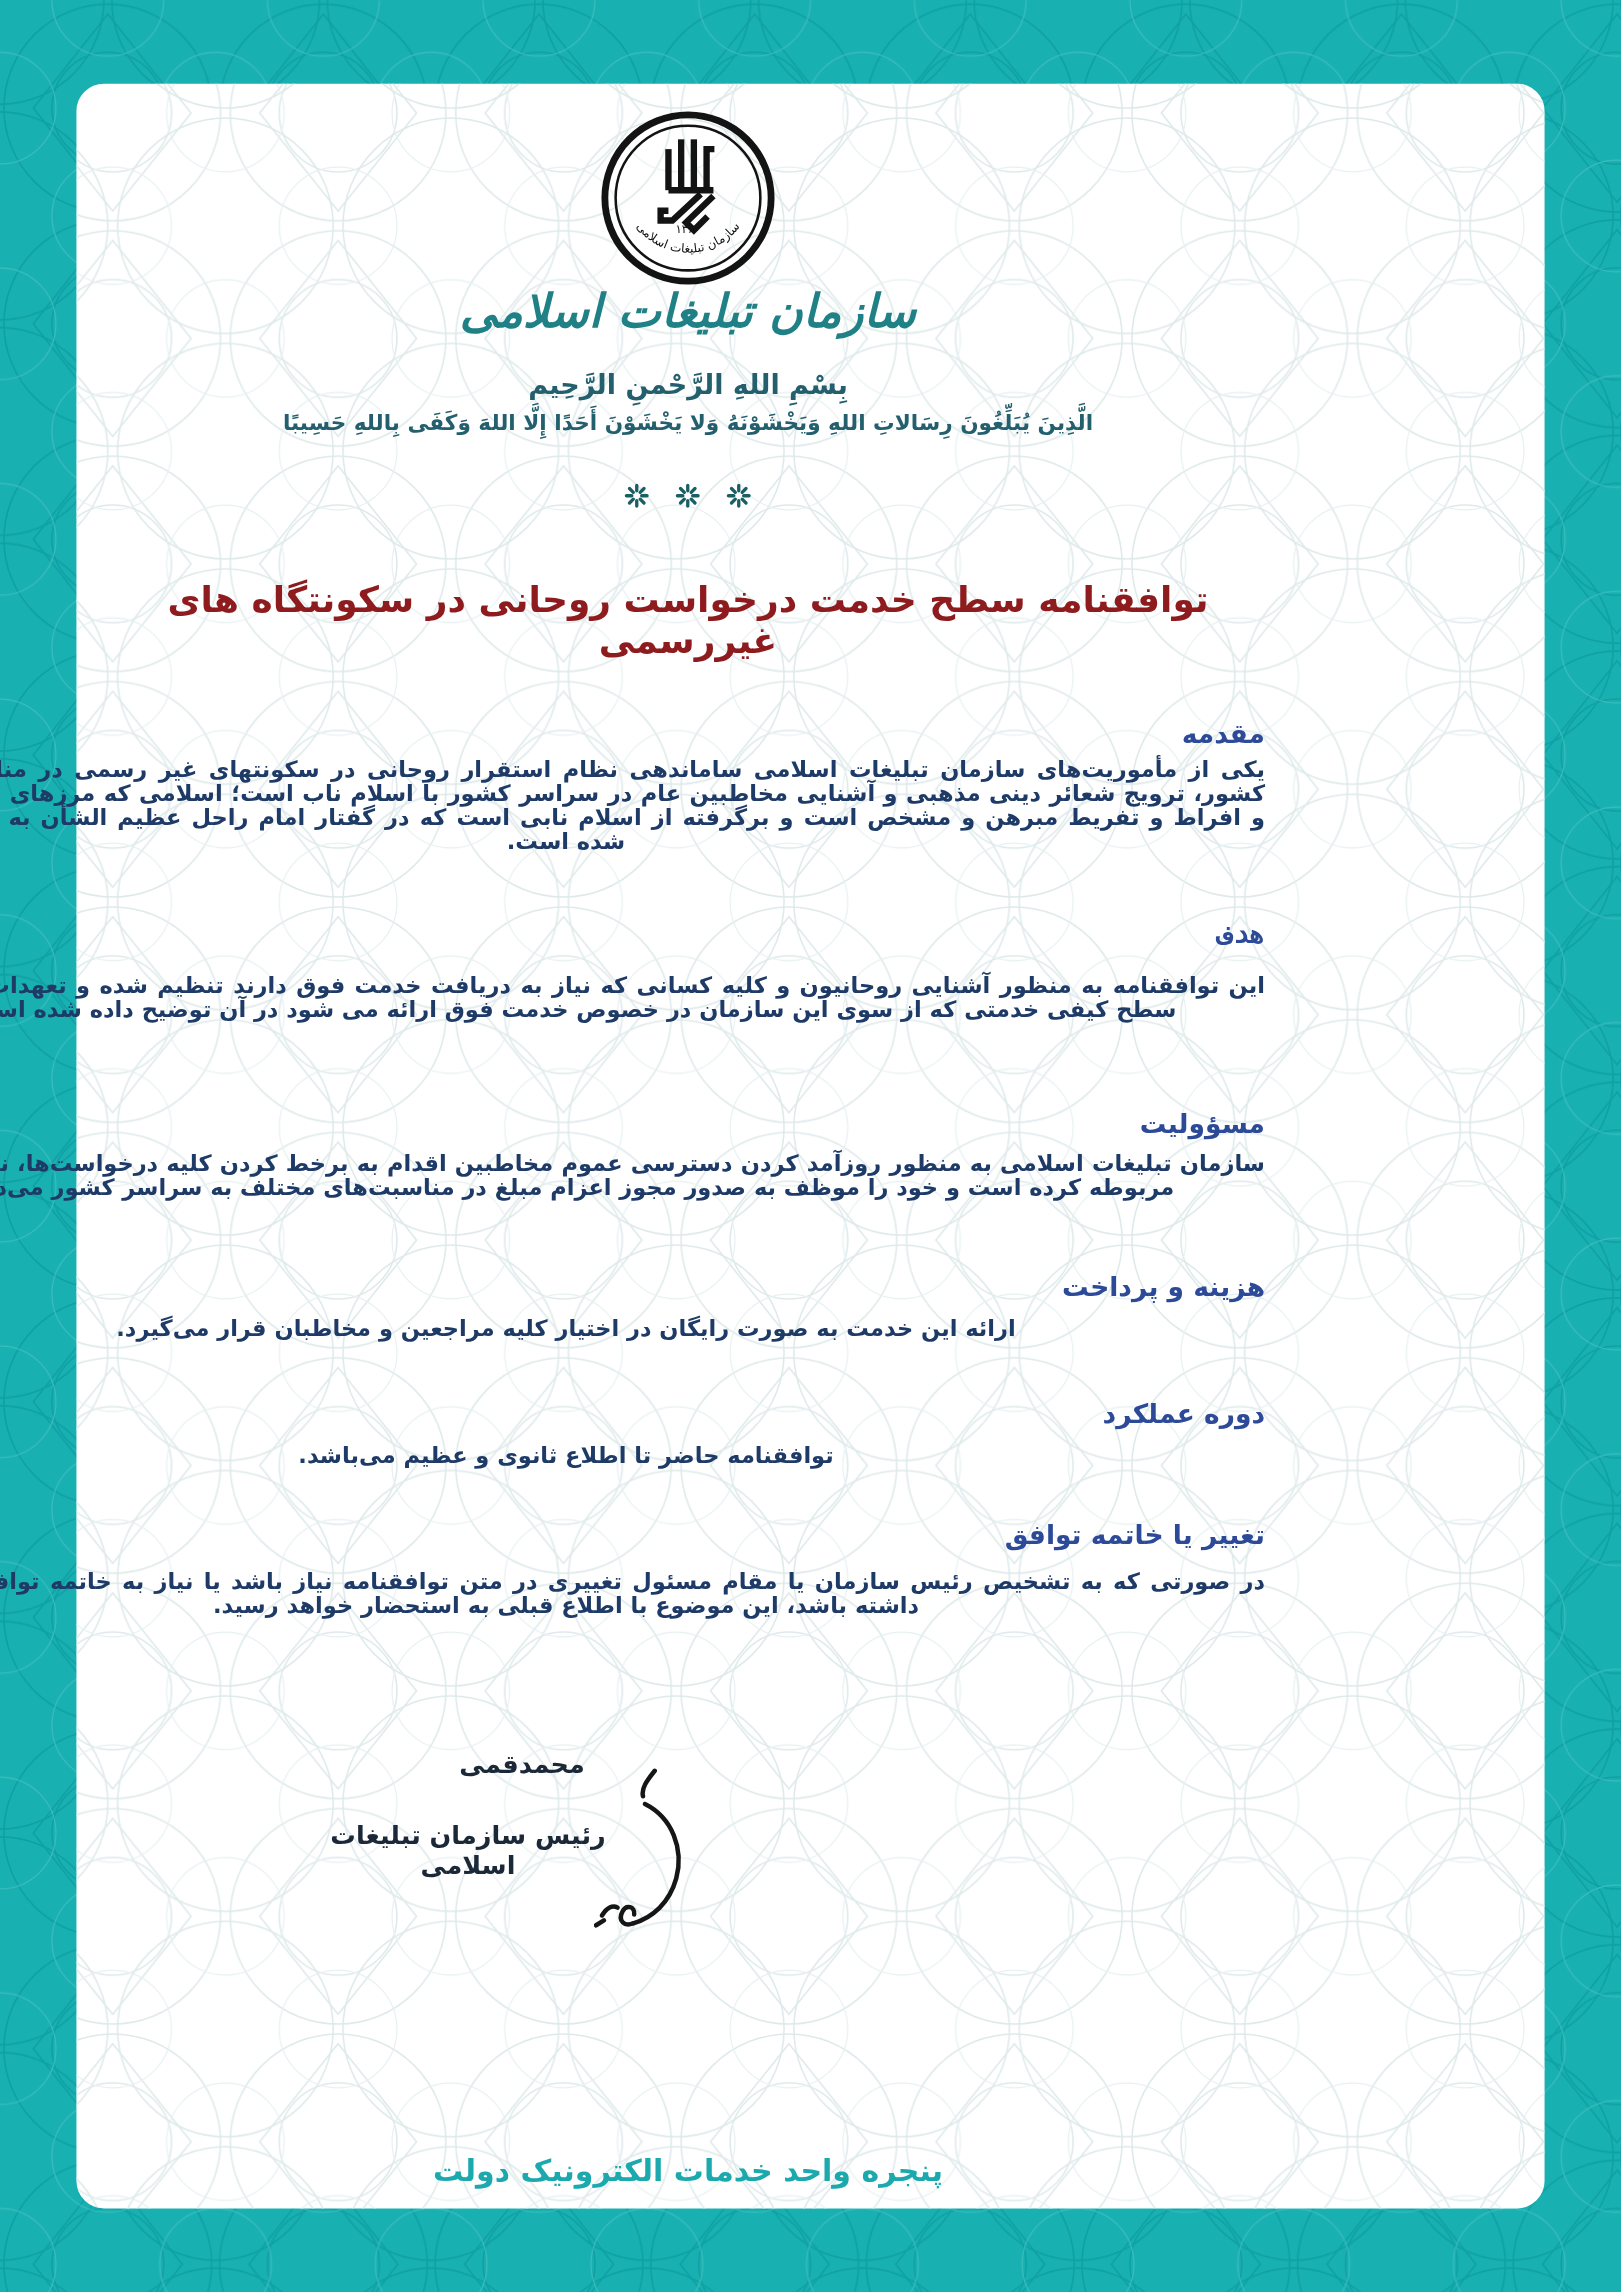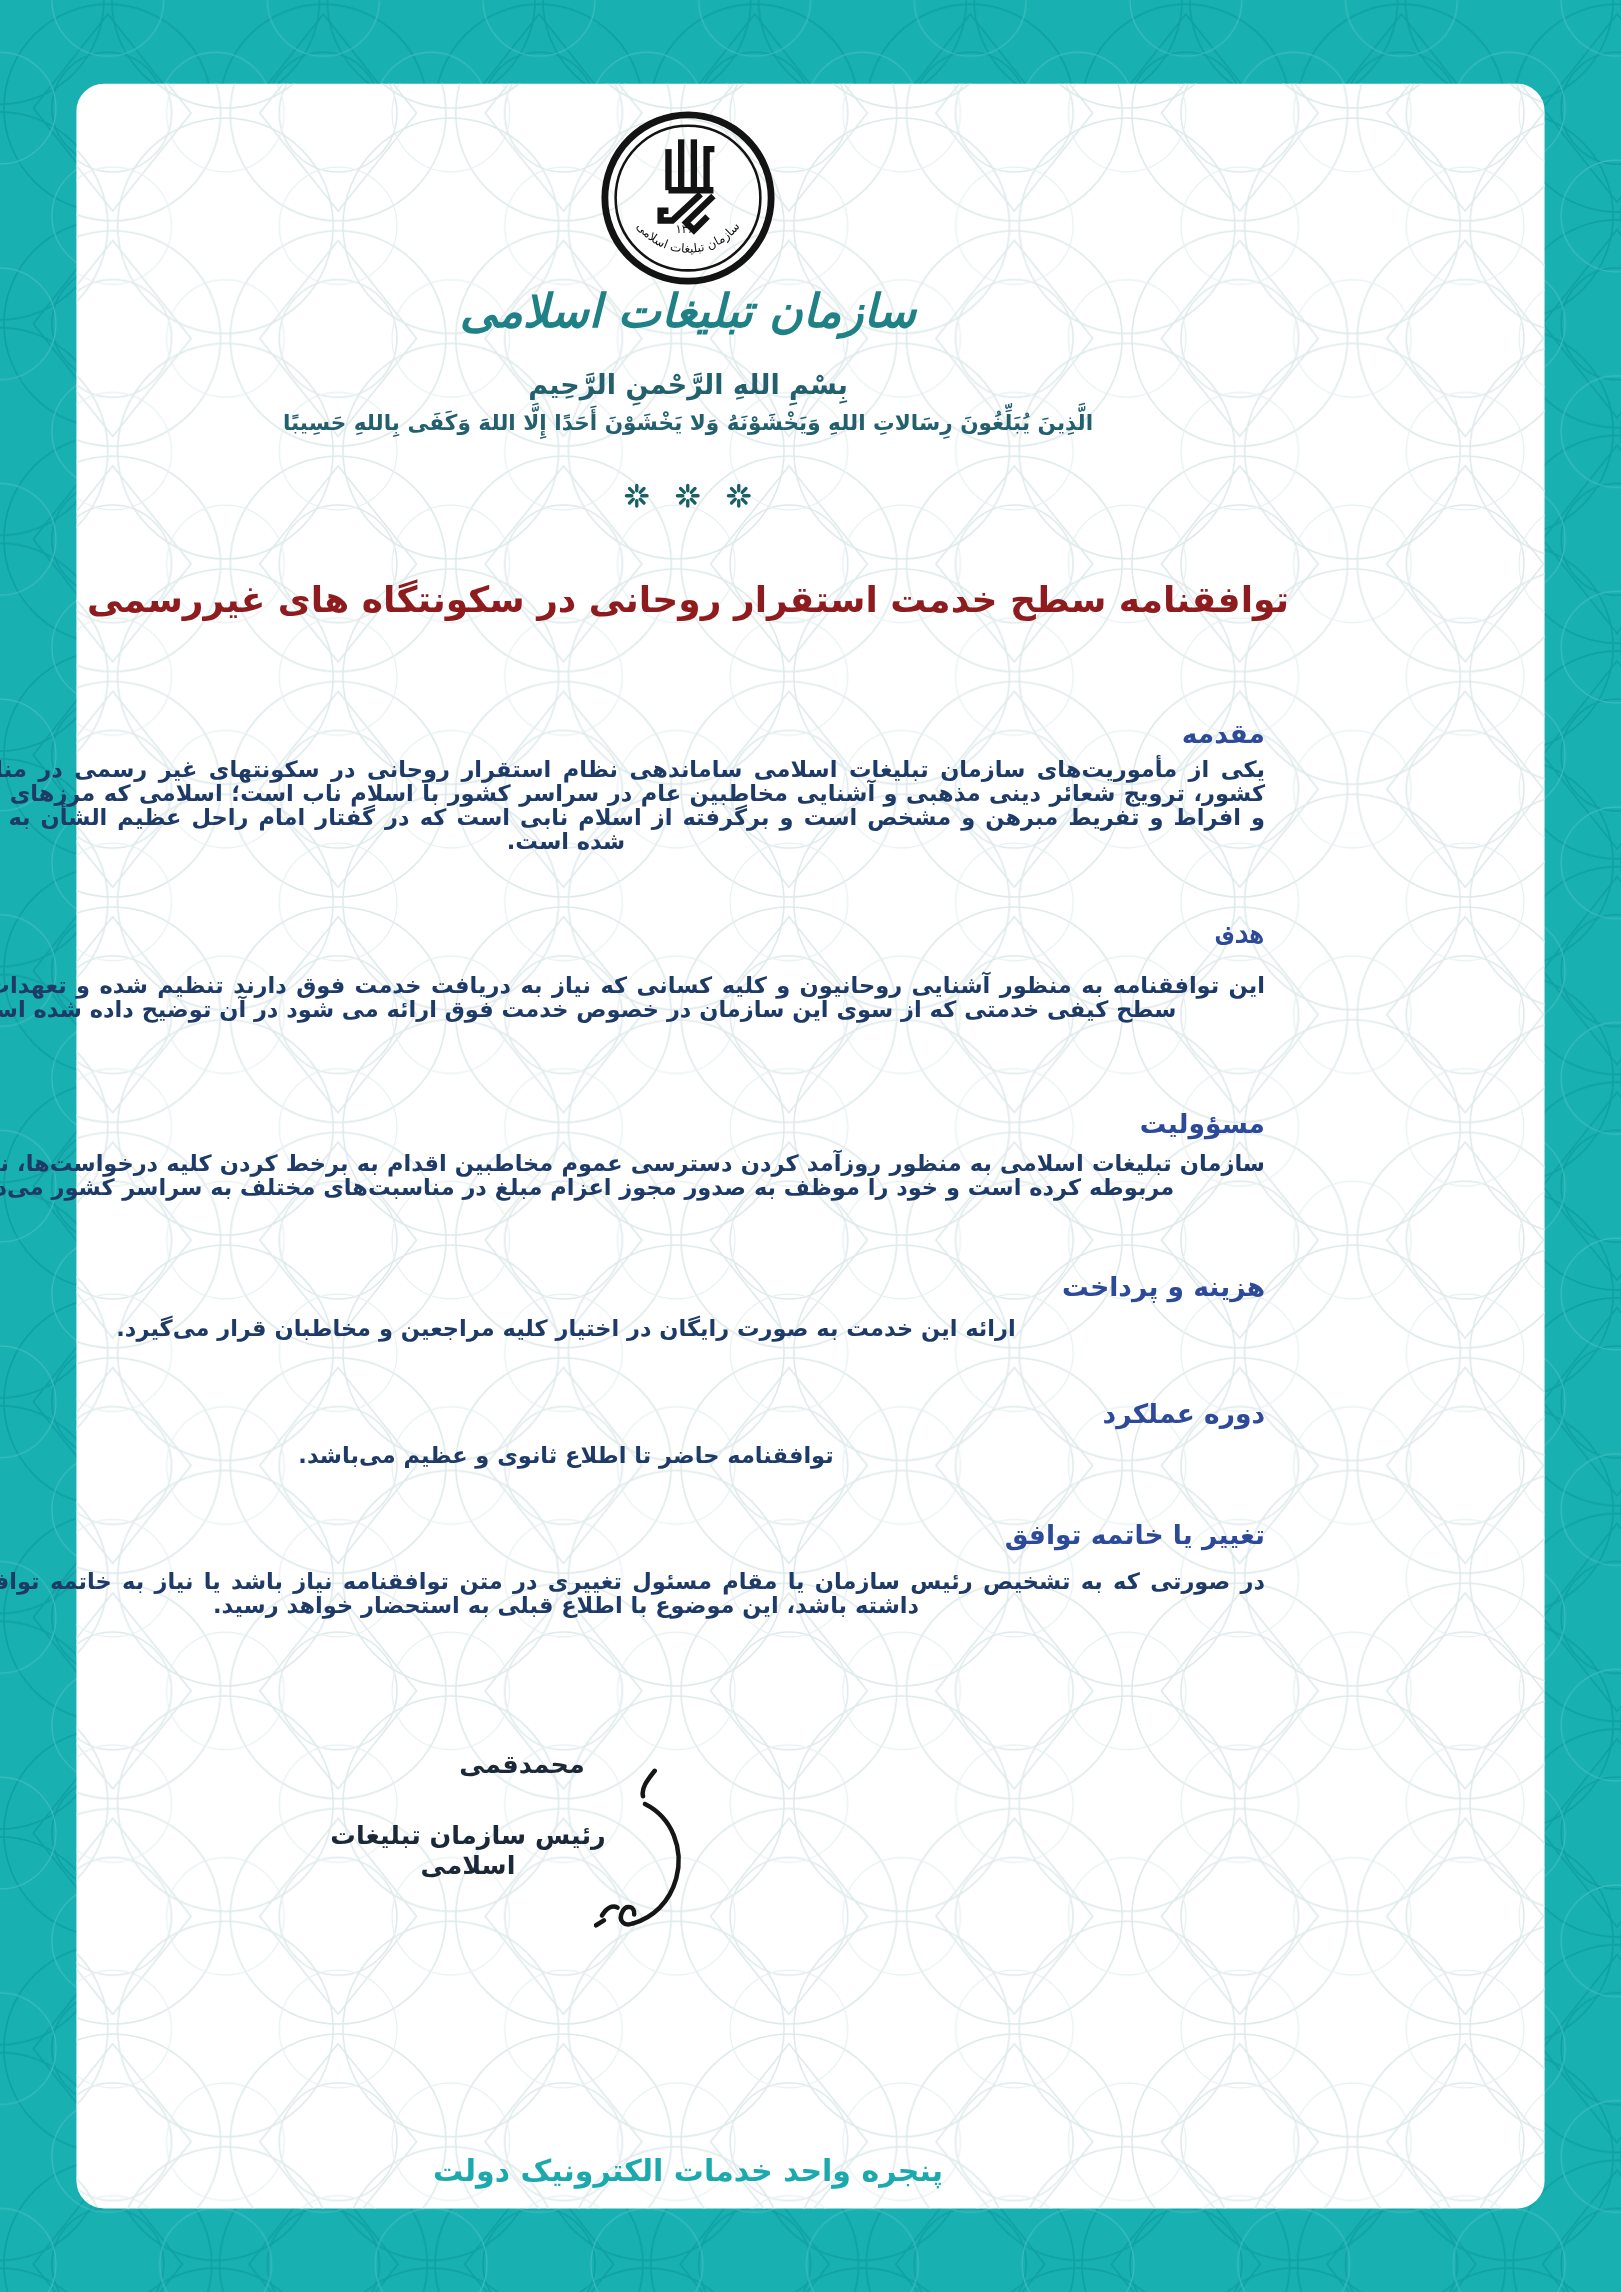--- a/index.html
+++ b/index.html
@@ -145,21 +145,21 @@
         <line x1="2.5" y1="13" x2="8" y2="13"></line>
           <line x1="18" y1="13" x2="23.5" y2="13"></line>
         <line x1="5.6" y1="5.6" x2="9.5" y2="9.5"></line>
           <line x1="16.5" y1="16.5" x2="20.4" y2="20.4"></line>
         <line x1="5.6" y1="20.4" x2="9.5" y2="16.5"></line>
           <line x1="16.5" y1="9.5" x2="20.4" y2="5.6"></line>
       </g>
     </svg>
   </div>
 
-  <div class="abs centered doc-title" style="top:496px;" dir="rtl" lang="fa">توافقنامه سطح خدمت استقرار روحانی در سکونتگاه های غیررسمی</div>
+  <div class="abs centered doc-title" style="top:496px;" dir="rtl" lang="fa">توافقنامه سطح خدمت درخواست روحانی در سکونتگاه های غیررسمی</div>
 
   <div class="abs section-heading" style="top:635px;" lang="fa">مقدمه</div>
   <div class="abs section-body" style="top:674px;" lang="fa">یکی از مأموریت‌های سازمان تبلیغات اسلامی ساماندهی نظام استقرار روحانی در سکونتهای غیر رسمی در مناطق مختلف کشور، ترویج شعائر دینی مذهبی و آشنایی مخاطبین عام در سراسر کشور با اسلام ناب است؛ اسلامی که مرزهای با آن التقاط و افراط و تفریط مبرهن و مشخص است و برگرفته از اسلام نابی است که در گفتار امام راحل عظیم الشأن به تفصیل بیان شده است.</div>
 
   <div class="abs section-heading" style="top:835px;font-family:Liberation Mono, monospace;" lang="fa">هدف</div>
   <div class="abs section-body" style="top:890px;" lang="fa">این توافقنامه به منظور آشنایی روحانیون و کلیه کسانی که نیاز به دریافت خدمت فوق دارند تنظیم شده و تعهدات، جزئیات و سطح کیفی خدمتی که از سوی این سازمان در خصوص خدمت فوق ارائه می شود در آن توضیح داده شده است .</div>
 
   <div class="abs section-heading" style="top:1025px;" lang="fa">مسؤولیت</div>
   <div class="abs section-body" style="top:1068px;" lang="fa">سازمان تبلیغات اسلامی به منظور روزآمد کردن دسترسی عموم مخاطبین اقدام به برخط کردن کلیه درخواست‌ها، نیازها و روند مربوطه کرده است و خود را موظف به صدور مجوز اعزام مبلغ در مناسبت‌های مختلف به سراسر کشور می‌داند.</div>
 

